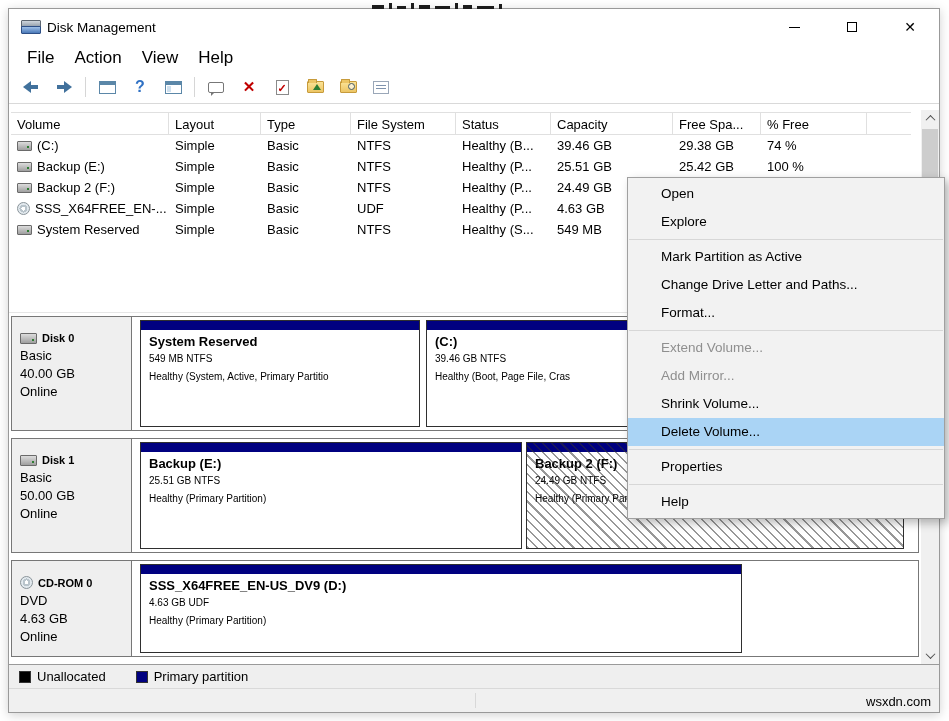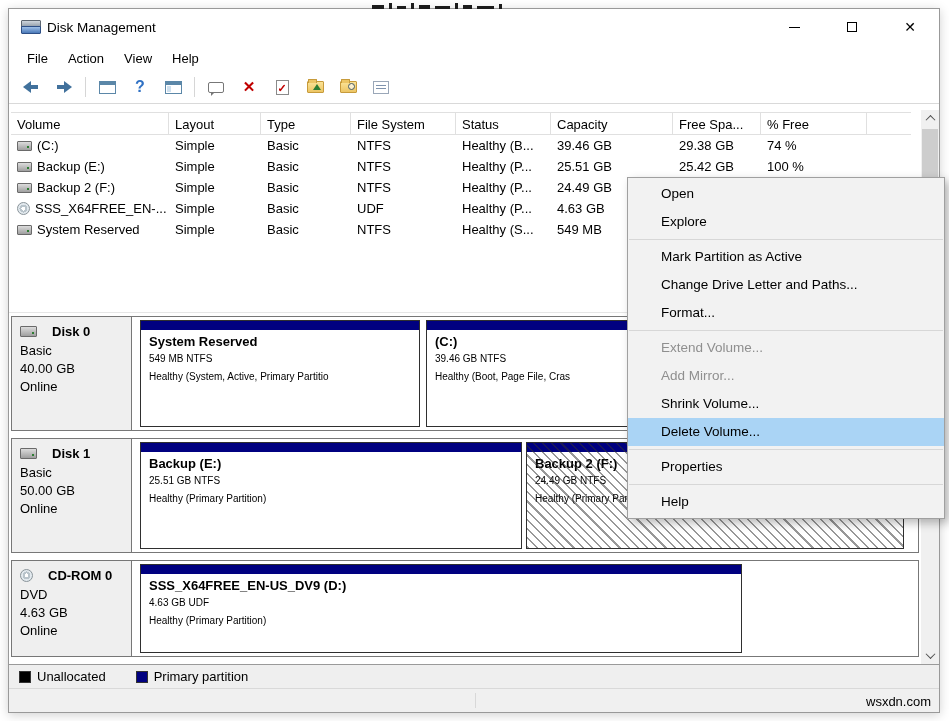--- a/index.html
+++ b/index.html
@@ -21,21 +21,21 @@
     background:linear-gradient(#9fc0e8,#4a79b8); border:1px solid #2d4f86; border-radius:1px; }
   .title-text { font-size:13.5px; }
   .title-spacer { flex:1; }
   .win-buttons { display:flex; height:100%; }
   .winbtn { width:58px; height:100%; display:flex; align-items:center; justify-content:center; cursor:default; }
   .glyph-min { width:11px; height:1px; background:#000; display:block; }
   .glyph-max { width:10px; height:10px; border:1px solid #000; display:block; }
   .glyph-close { font-size:14px; line-height:1; }
 
   .menubar { height:26px; flex:0 0 auto; display:flex; align-items:center; padding-left:8px; background:#fff; }
-  .menu-top-item { padding:4px 10px; font-size:13px; }
+  .menu-top-item { padding:4px 10px; font-size:17px; }
 
   .toolbar { height:33px; flex:0 0 auto; display:flex; align-items:center; gap:9px;
     padding-left:10px; background:#fff; border-bottom:1px solid #d9d9d9; }
   .tb-btn { display:flex; align-items:center; justify-content:center; width:24px; height:24px; }
   .tb-sep { width:1px; height:20px; background:#d6d6d6; }
 
   
   .i-arrow { position:relative; width:16px; height:12px; }
   .i-arrow::before { content:""; position:absolute; top:0; width:0; height:0; border-style:solid; }
   .i-arrow::after { content:""; position:absolute; top:4px; width:7px; height:4px; background:#41719c; }
@@ -85,21 +85,21 @@
     background:radial-gradient(circle at 50% 50%, #ffffff 0 2px, #b9c4cb 2px 4px, #e2e9ee 4px); }
 
   
   .pane-sep { position:absolute; left:0; right:0; top:208px; height:1px; background:#e6e6e6; }
 
   
   .disks { position:absolute; left:2px; top:212px; right:20px; }
   .disk-row { position:relative; height:115px; border:1px solid #777; margin-bottom:7px; display:flex; background:#fff; }
   .disk-row.cdrom { height:97px; }
   .disk-label { width:120px; flex:0 0 auto; background:#efefef; border-right:1px solid #777; padding:7px 0 0 8px; }
-  .dl-name { display:flex; align-items:center; gap:15px; font-weight:bold; font-size:13px; margin-bottom:3px; }
+  .dl-name { display:flex; align-items:center; gap:5px; font-weight:bold; font-size:11px; margin-bottom:3px;margin-top:8px; }
   .dl-line { font-size:13px; line-height:18px; }
   .part-area { position:relative; flex:1; background:#fff; }
   .part-box { position:absolute; top:3px; bottom:3px; border:1px solid #2f2f2f; background:#fff; overflow:hidden; }
   .part-strip { height:9px; background:var(--primary,#000080); }
   .part-title { font-weight:bold; font-size:13px; padding:4px 8px 0; white-space:nowrap; }
   .part-line { font-size:10px; padding:1px 8px 0; white-space:nowrap; line-height:17px; }
   .part-box.selected::after { content:""; position:absolute; inset:0; pointer-events:none;
     background:repeating-linear-gradient(45deg, rgba(50,50,50,.5) 0 1.5px, transparent 1.5px 6.5px); }
 
   

